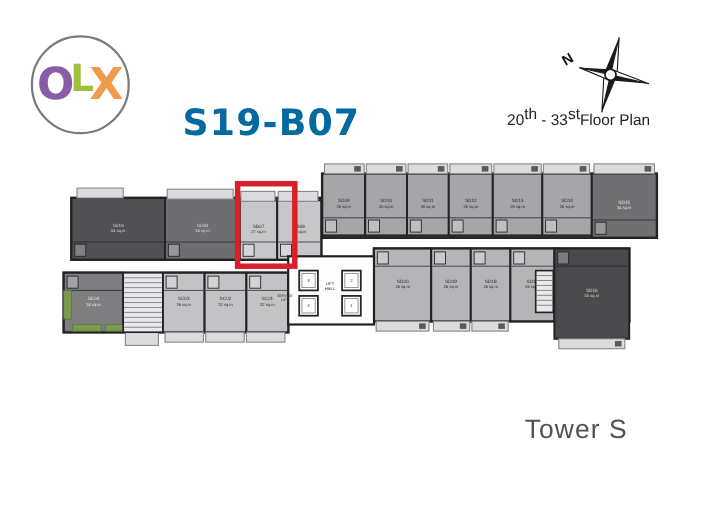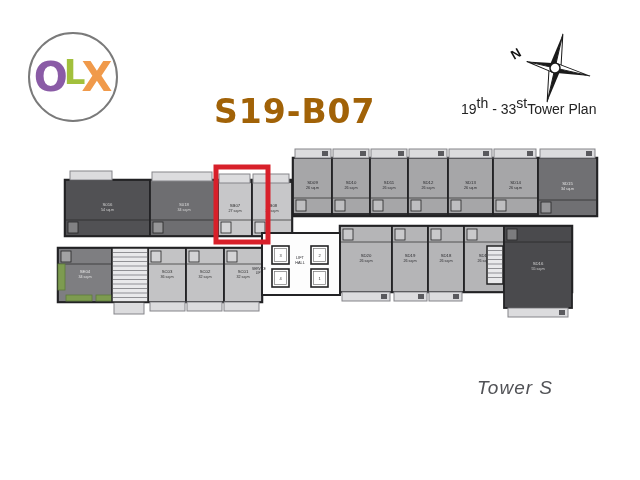--- a/index.html
+++ b/index.html
@@ -8,38 +8,38 @@
   .logo{position:absolute;left:28px;top:32px;width:86px;height:86px;border:2px solid #7a7a7a;
         border-radius:50%;background:#fff;display:flex;align-items:center;justify-content:center;}
   .logo span{font-family:"DejaVu Sans",sans-serif;font-weight:700;line-height:1;}
   .logo .lo{font-size:40px;margin-right:-4px;}
   .logo .ll{font-size:34px;transform:translateY(-5px);margin-right:-4px;}
   .logo .lx{font-size:40px;}
   .unit-title{position:absolute;left:166px;top:92px;font-family:"DejaVu Sans",sans-serif;
         font-size:33px;font-weight:700;letter-spacing:1px;}
   .floor-label{position:absolute;left:461px;top:95px;font-size:14px;color:#232323;white-space:nowrap;}
   .floor-label sup{font-size:14px;}
-  .tower-label{position:absolute;left:477px;top:377px;font-size:19px;letter-spacing:1px;font-style:italic;}
+  .tower-label{position:absolute;left:477px;top:377px;font-size:24px;letter-spacing:1px;}
   svg{position:absolute;left:0;top:0;}
   text{font-family:"Liberation Sans",sans-serif;}
 </style>
 </head>
 <body>
 
 <div class="page">
 
   <div class="logo">
     <span class="lo" style="color: rgb(138, 91, 166);">O</span>
     <span class="ll" style="color: rgb(162, 192, 60);">L</span>
     <span class="lx" style="color: rgb(240, 154, 75);">X</span>
   </div>
 
-  <div class="unit-title" style="color: #a16207; margin-left: 48px;">S19-B07</div>
-
-  <div class="floor-label"><span>19</span><sup>th</sup><span> - </span><span>33</span><sup>st</sup><span>Tower Plan</span></div>
+  <div class="unit-title" style="color: #0369a1;">S19-B07</div>
+
+  <div class="floor-label"><span>20</span><sup>th</sup><span> - </span><span>33</span><sup>st</sup><span>Floor Plan</span></div>
 
   <div class="tower-label" style="color: rgb(81, 82, 86);">Tower S</div>
 
   <svg id="plan-svg" width="640" height="480" viewBox="0 0 640 480">
     <g>
       <g transform="rotate(13 555 68)">
         <polygon points="555,33 555,68 549,68" fill="#1a1a1a"></polygon>
         <polygon points="555,33 555,68 561,68" fill="#ffffff" stroke="#1a1a1a" stroke-width="1"></polygon>
         <polygon points="555,103 555,68 561,68" fill="#1a1a1a"></polygon>
         <polygon points="555,103 555,68 549,68" fill="#ffffff" stroke="#1a1a1a" stroke-width="1"></polygon>

